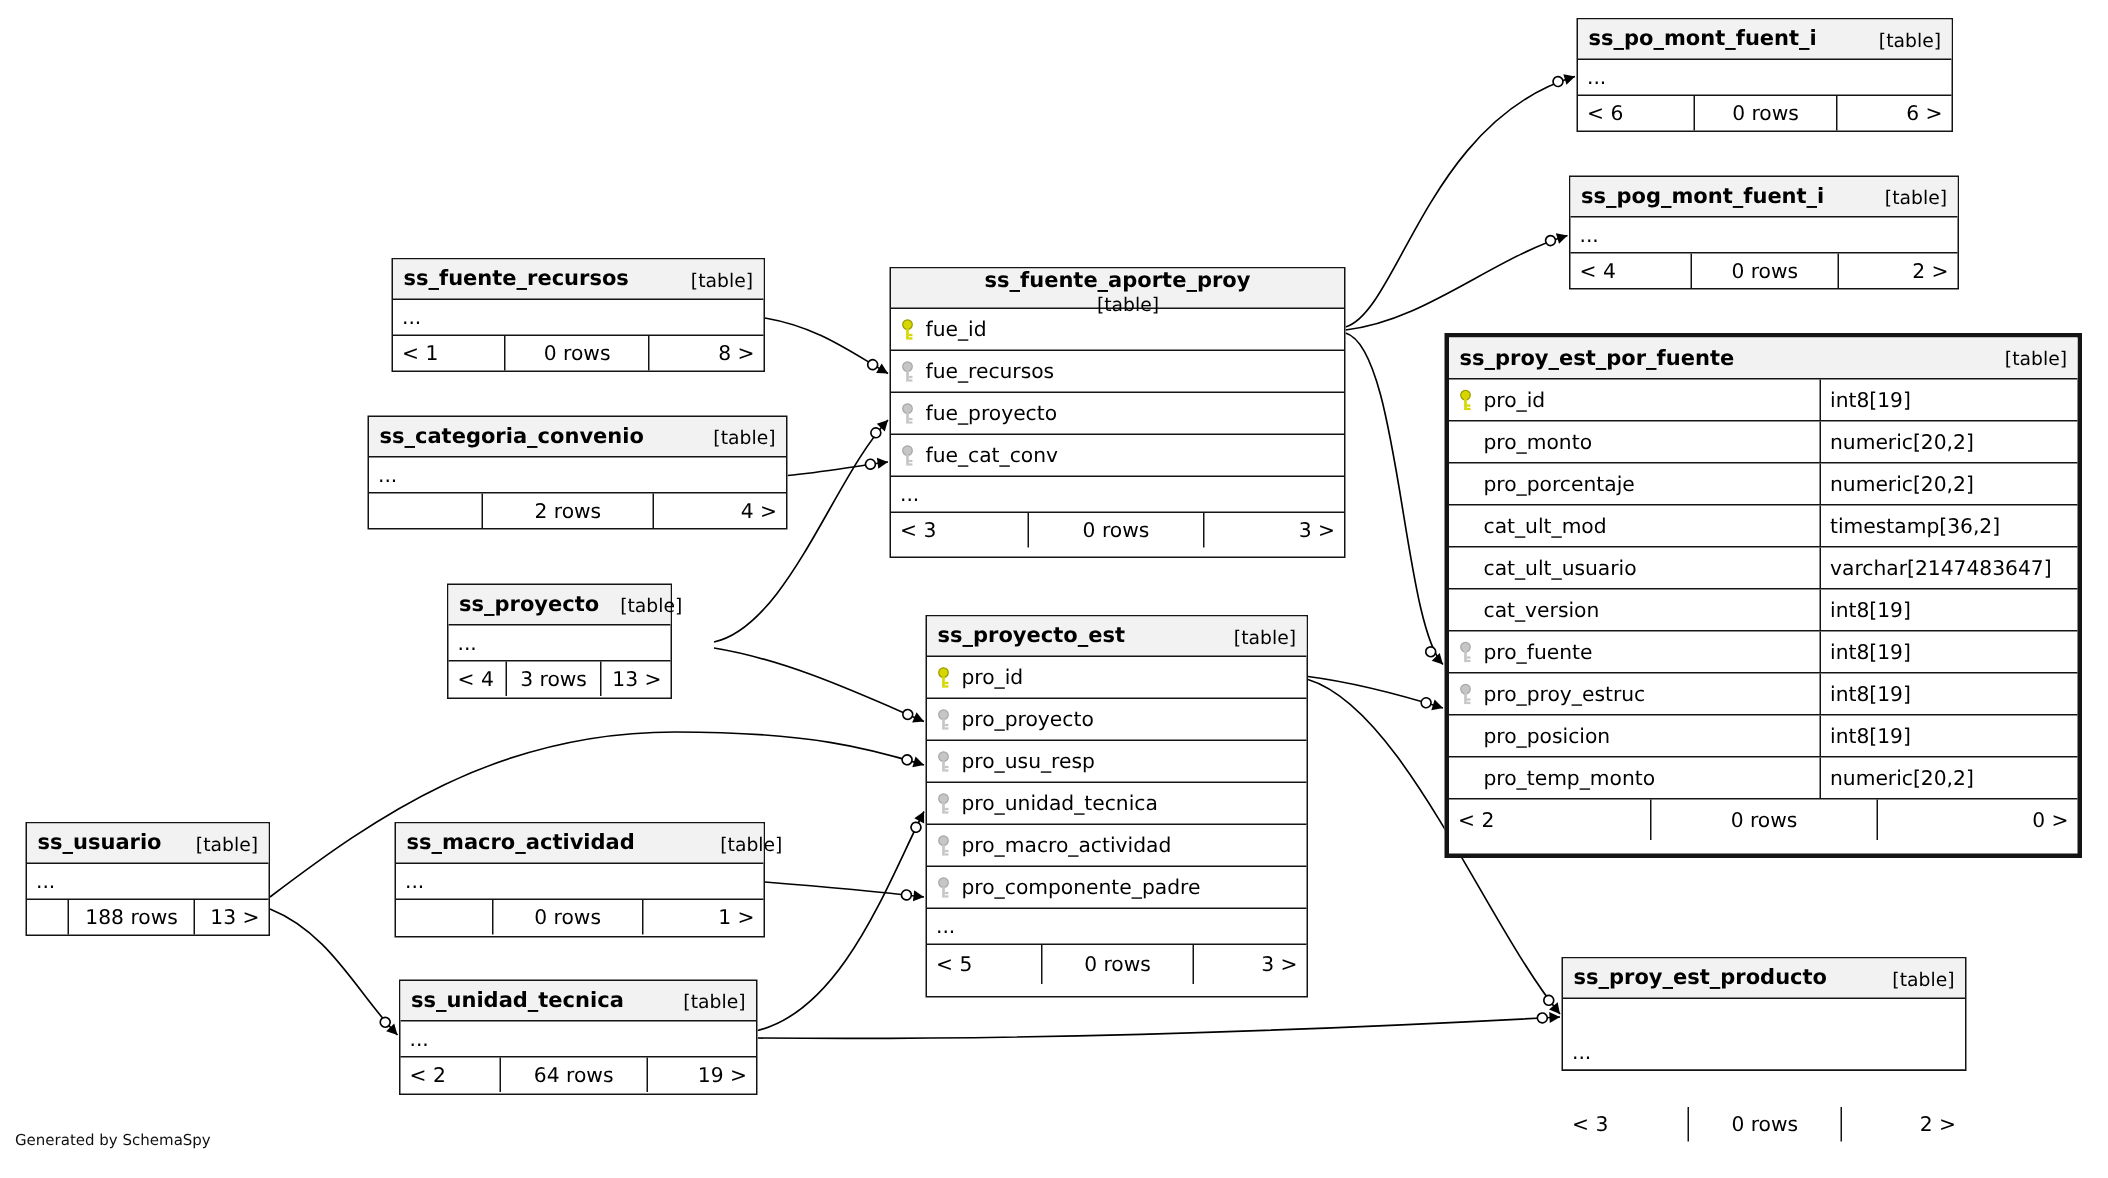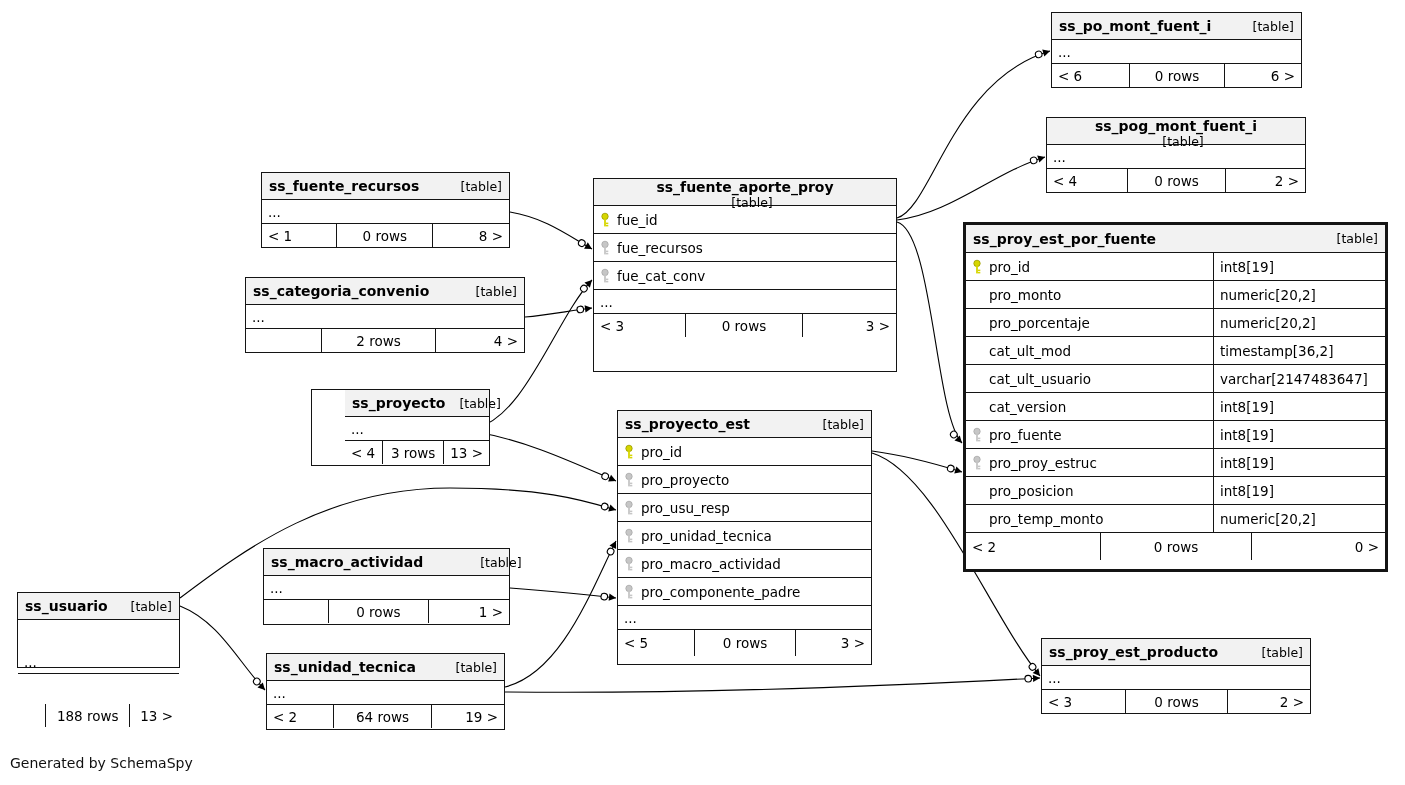--- a/index.html
+++ b/index.html
@@ -23,21 +23,21 @@
   .keycell svg{display:block;}
   .pk{color:#d6d600;}
   .fk{color:#c6c6c6;}
   .namecell{flex:1 1 auto;}
   .typecell{border-left:1px solid #141414;align-self:stretch;display:flex;align-items:center;
             padding-left:6px;box-sizing:border-box;}
   .ftr{display:flex;align-items:stretch;flex:0 0 auto;height:23px;}
   .ftr .c{display:flex;align-items:center;padding:0 6px;box-sizing:border-box;white-space:nowrap;}
   .ftr .c.mid{justify-content:center;border-left:1px solid #141414;}
   .ftr .c.rt{justify-content:flex-end;border-left:1px solid #141414;}
-  .gen{position:absolute;left:10px;top:755px;font-size:14px;color:#101010;}
+  .gen{position:absolute;left:10px;top:755px;font-size:10px;color:#101010;}
 </style>
 </head>
 <body>
 
 <div id="canvas">
 
   <svg id="edges" viewBox="0 0 1405 785">
     <defs>
       <marker id="fkend" viewBox="0 0 17 10" refX="16" refY="5" markerWidth="17" markerHeight="10" orient="auto" markerUnits="userSpaceOnUse">
         <circle cx="4.2" cy="5" r="3.3" fill="#fff" stroke="#000" stroke-width="1.1"></circle>
@@ -67,21 +67,21 @@
     </div>
     <div class="row more">...</div>
     <div class="ftr">
       <span class="c" style="width:31%;">&lt; 6</span>
       <span class="c mid" style="width:38%;">0 rows</span>
       <span class="c rt" style="width:31%;">6 &gt;</span>
     </div>
   </div>
 
   <div class="tbl" style="left:1046px;top:117px;width:260px;height:76px;">
-    <div class="hdr" style="height:26px;flex-direction:column;">
+    <div class="hdr" style="height:26px;">
       <span class="tname">ss_pog_mont_fuent_i</span>
       <span class="tag">[table]</span>
     </div>
     <div class="row more">...</div>
     <div class="ftr">
       <span class="c" style="width:31%;">&lt; 4</span>
       <span class="c mid" style="width:38%;">0 rows</span>
       <span class="c rt" style="width:31%;">2 &gt;</span>
     </div>
   </div>
@@ -198,20 +198,31 @@
     </div>
     <div class="row colrow">
       <span class="keycell fk">
           <svg width="10" height="16" viewBox="0 0 10 16">
             <circle cx="5" cy="4.4" r="3.2" fill="currentColor" stroke="#a8a8a8" stroke-width="0.8"></circle>
             <rect x="4.1" y="7" width="1.8" height="7.4" fill="currentColor"></rect>
             <rect x="5.9" y="10.6" width="2.4" height="1.5" fill="currentColor"></rect>
             <rect x="5.9" y="12.9" width="2.4" height="1.5" fill="currentColor"></rect>
           </svg>
         </span>
+      <span class="namecell">fue_proyecto</span>
+    </div>
+    <div class="row colrow">
+      <span class="keycell fk">
+          <svg width="10" height="16" viewBox="0 0 10 16">
+            <circle cx="5" cy="4.4" r="3.2" fill="currentColor" stroke="#a8a8a8" stroke-width="0.8"></circle>
+            <rect x="4.1" y="7" width="1.8" height="7.4" fill="currentColor"></rect>
+            <rect x="5.9" y="10.6" width="2.4" height="1.5" fill="currentColor"></rect>
+            <rect x="5.9" y="12.9" width="2.4" height="1.5" fill="currentColor"></rect>
+          </svg>
+        </span>
       <span class="namecell">fue_cat_conv</span>
     </div>
     <div class="row more">...</div>
     <div class="ftr">
       <span class="c" style="width:30%;">&lt; 3</span>
       <span class="c mid" style="width:39%;">0 rows</span>
       <span class="c rt" style="width:31%;">3 &gt;</span>
     </div>
   </div>
 
@@ -234,21 +245,21 @@
       <span class="tag">[table]</span>
     </div>
     <div class="row more">...</div>
     <div class="ftr">
       <span class="c" style="width:27%;"></span>
       <span class="c mid" style="width:41%;">2 rows</span>
       <span class="c rt" style="width:32%;">4 &gt;</span>
     </div>
   </div>
 
-  <div class="tbl" style="left:311px;top:389px;width:179px;height:77px;padding-left:33px;">
+  <div class="tbl" style="left:298px;top:389px;width:150px;height:77px;">
     <div class="hdr" style="height:26px;">
       <span class="tname">ss_proyecto</span>
       <span class="tag">[table]</span>
     </div>
     <div class="row more">...</div>
     <div class="ftr">
       <span class="c" style="width:26%;">&lt; 4</span>
       <span class="c mid" style="width:42%;">3 rows</span>
       <span class="c rt" style="width:32%;">13 &gt;</span>
     </div>
@@ -326,21 +337,21 @@
       <span class="namecell">pro_componente_padre</span>
     </div>
     <div class="row more">...</div>
     <div class="ftr" style="height:26px;">
       <span class="c" style="width:30%;">&lt; 5</span>
       <span class="c mid" style="width:40%;">0 rows</span>
       <span class="c rt" style="width:30%;">3 &gt;</span>
     </div>
   </div>
 
-  <div class="tbl" style="left:17px;top:592px;width:163px;height:76px;gap:30px;">
+  <div class="tbl" style="left:17px;top:548px;width:163px;height:76px;">
     <div class="hdr" style="height:26px;">
       <span class="tname">ss_usuario</span>
       <span class="tag">[table]</span>
     </div>
     <div class="row more">...</div>
     <div class="ftr">
       <span class="c" style="width:17%;"></span>
       <span class="c mid" style="width:52%;">188 rows</span>
       <span class="c rt" style="width:31%;">13 &gt;</span>
     </div>
@@ -365,21 +376,21 @@
       <span class="tag">[table]</span>
     </div>
     <div class="row more">...</div>
     <div class="ftr">
       <span class="c" style="width:28%;">&lt; 2</span>
       <span class="c mid" style="width:41%;">64 rows</span>
       <span class="c rt" style="width:31%;">19 &gt;</span>
     </div>
   </div>
 
-  <div class="tbl" style="left:1041px;top:638px;width:270px;height:76px;">
+  <div class="tbl" style="left:1041px;top:638px;width:270px;height:76px;gap:24px;">
     <div class="hdr" style="height:26px;">
       <span class="tname">ss_proy_est_producto</span>
       <span class="tag">[table]</span>
     </div>
     <div class="row more">...</div>
     <div class="ftr">
       <span class="c" style="width:31%;">&lt; 3</span>
       <span class="c mid" style="width:38%;">0 rows</span>
       <span class="c rt" style="width:31%;">2 &gt;</span>
     </div>

